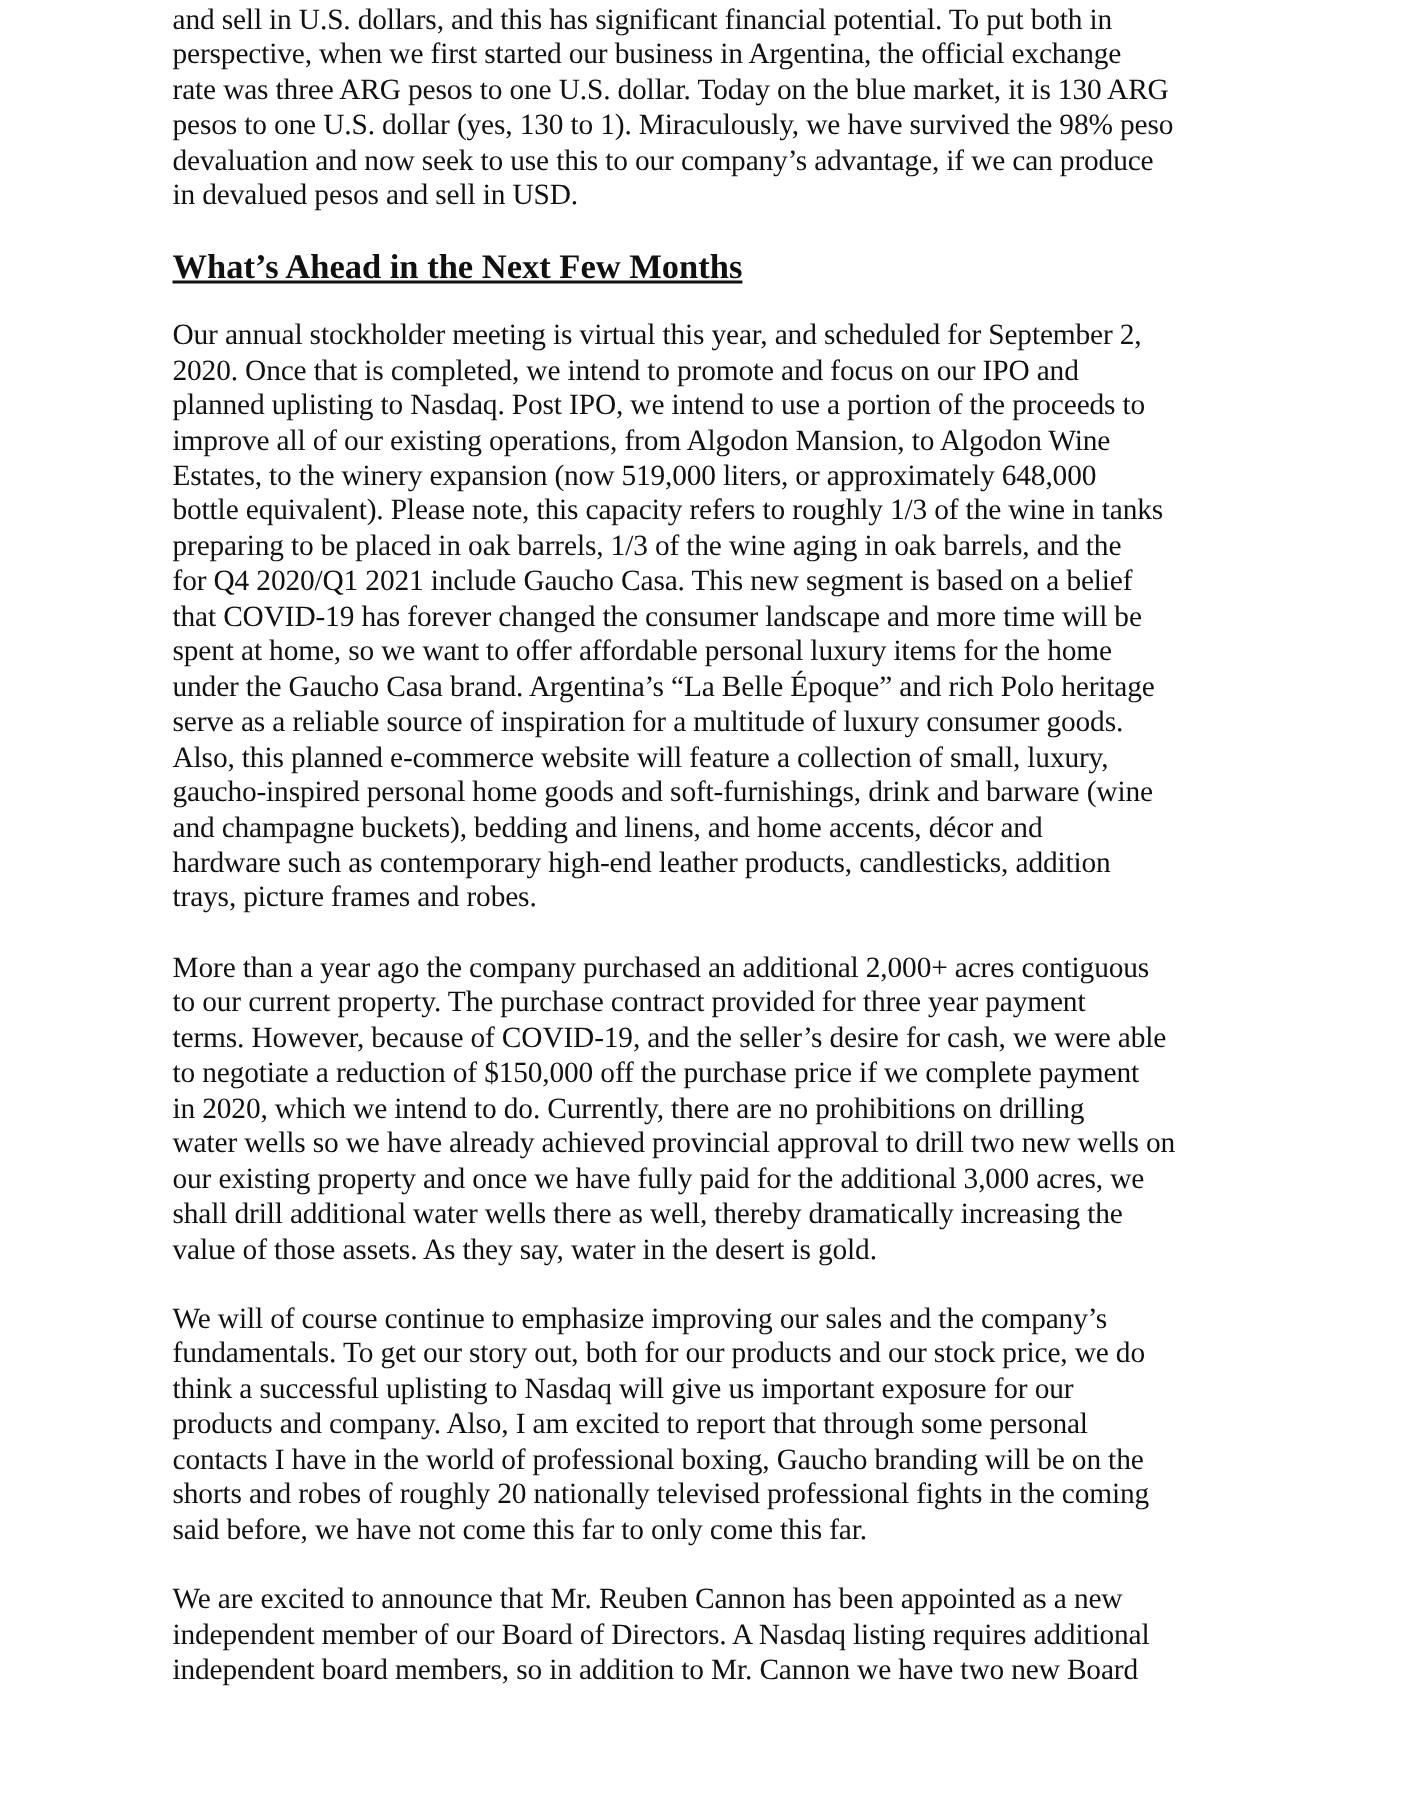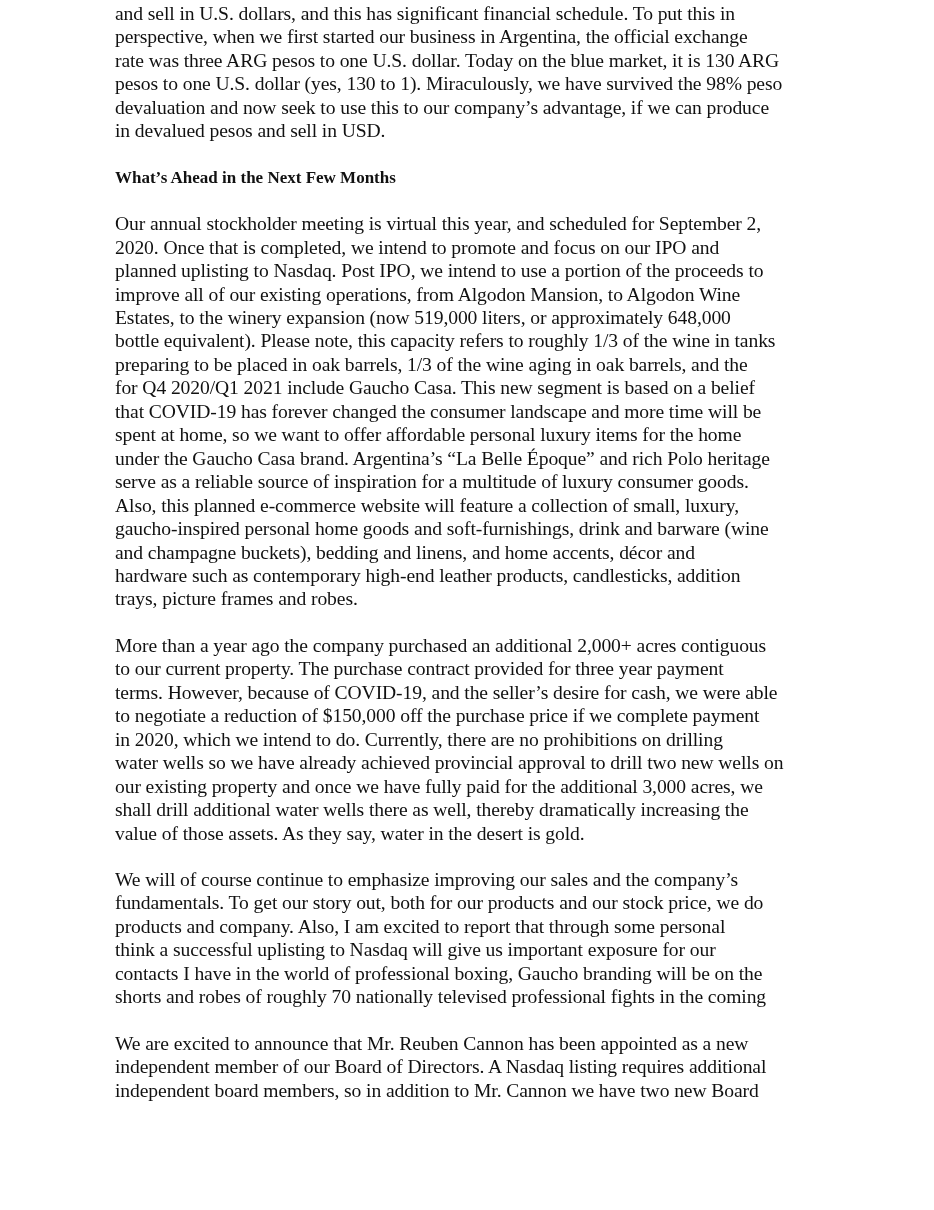--- a/index.html
+++ b/index.html
@@ -26,33 +26,34 @@
     }
     .line {
       display: block;
       font-size: 19.6px;
       line-height: 23.45px;
       white-space: nowrap;
       letter-spacing: -0.1px;
     }
     .heading {
       font-weight: bold;
-      font-size: 17px;
+      font-size: 23px;
       line-height: 23.45px;
       margin: 0 0 23px 0;
       white-space: nowrap;
+      text-decoration: underline;
     }
   </style>
 </head>
 <body>
 
 <div class="page">
 
   <div class="para">
-    <span class="line">and sell in U.S. dollars, and this has significant financial schedule. To put this in</span>
+    <span class="line">and sell in U.S. dollars, and this has significant financial potential. To put both in</span>
     <span class="line">perspective, when we first started our business in Argentina, the official exchange</span>
     <span class="line">rate was three ARG pesos to one U.S. dollar. Today on the blue market, it is 130 ARG</span>
     <span class="line">pesos to one U.S. dollar (yes, 130 to 1). Miraculously, we have survived the 98% peso</span>
     <span class="line">devaluation and now seek to use this to our company’s advantage, if we can produce</span>
     <span class="line">in devalued pesos and sell in USD.</span>
   </div>
 
   <div class="heading">What’s Ahead in the Next Few Months</div>
 
   <div class="para">
@@ -83,24 +84,25 @@
     <span class="line">in 2020, which we intend to do. Currently, there are no prohibitions on drilling</span>
     <span class="line">water wells so we have already achieved provincial approval to drill two new wells on</span>
     <span class="line">our existing property and once we have fully paid for the additional 3,000 acres, we</span>
     <span class="line">shall drill additional water wells there as well, thereby dramatically increasing the</span>
     <span class="line">value of those assets. As they say, water in the desert is gold.</span>
   </div>
 
   <div class="para">
     <span class="line">We will of course continue to emphasize improving our sales and the company’s</span>
     <span class="line">fundamentals. To get our story out, both for our products and our stock price, we do</span>
+    <span class="line">think a successful uplisting to Nasdaq will give us important exposure for our</span>
     <span class="line">products and company. Also, I am excited to report that through some personal</span>
-    <span class="line">think a successful uplisting to Nasdaq will give us important exposure for our</span>
     <span class="line">contacts I have in the world of professional boxing, Gaucho branding will be on the</span>
-    <span class="line">shorts and robes of roughly 70 nationally televised professional fights in the coming</span>
+    <span class="line">shorts and robes of roughly 20 nationally televised professional fights in the coming</span>
+    <span class="line">said before, we have not come this far to only come this far.</span>
   </div>
 
   <div class="para">
     <span class="line">We are excited to announce that Mr. Reuben Cannon has been appointed as a new</span>
     <span class="line">independent member of our Board of Directors. A Nasdaq listing requires additional</span>
     <span class="line">independent board members, so in addition to Mr. Cannon we have two new Board</span>
   </div>
 
 </div>
 

